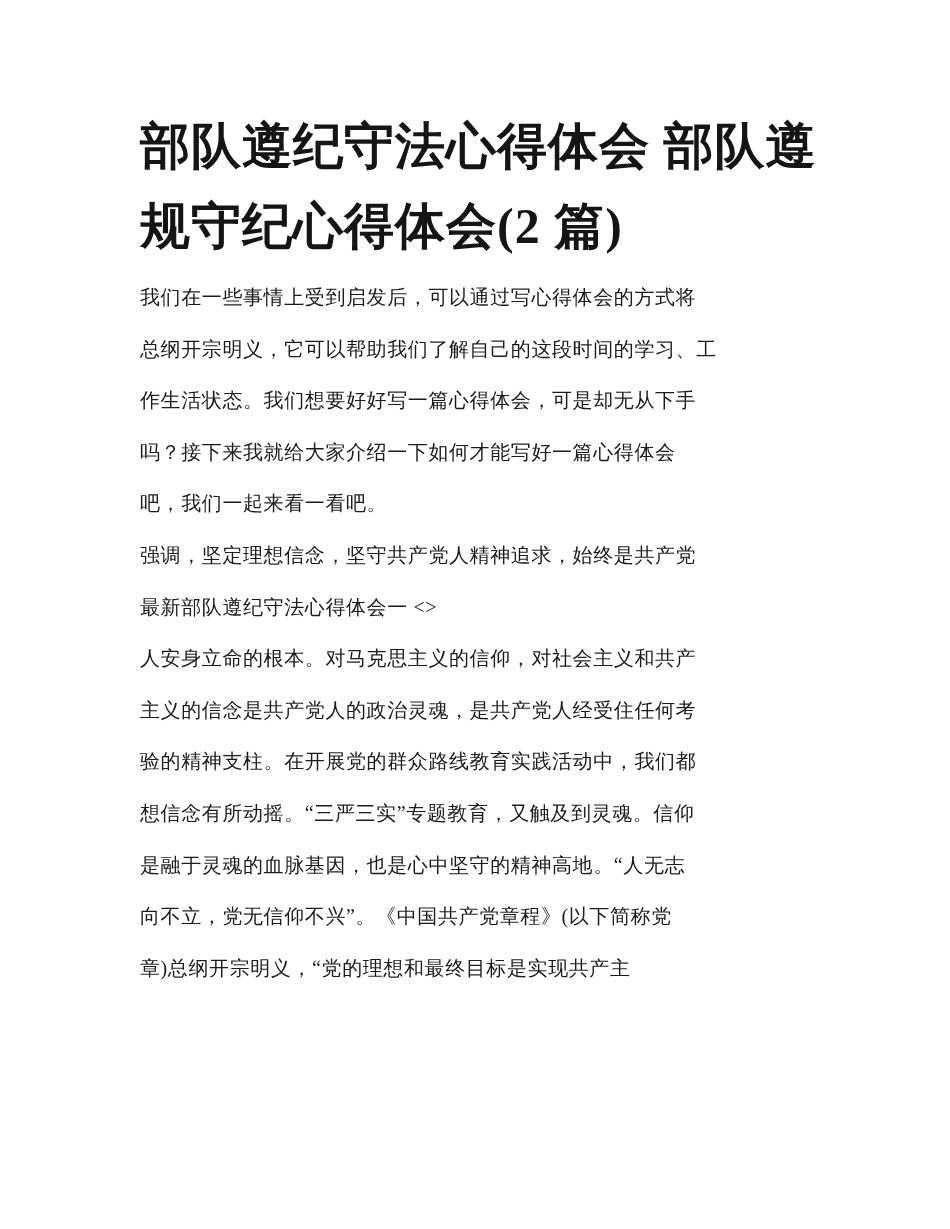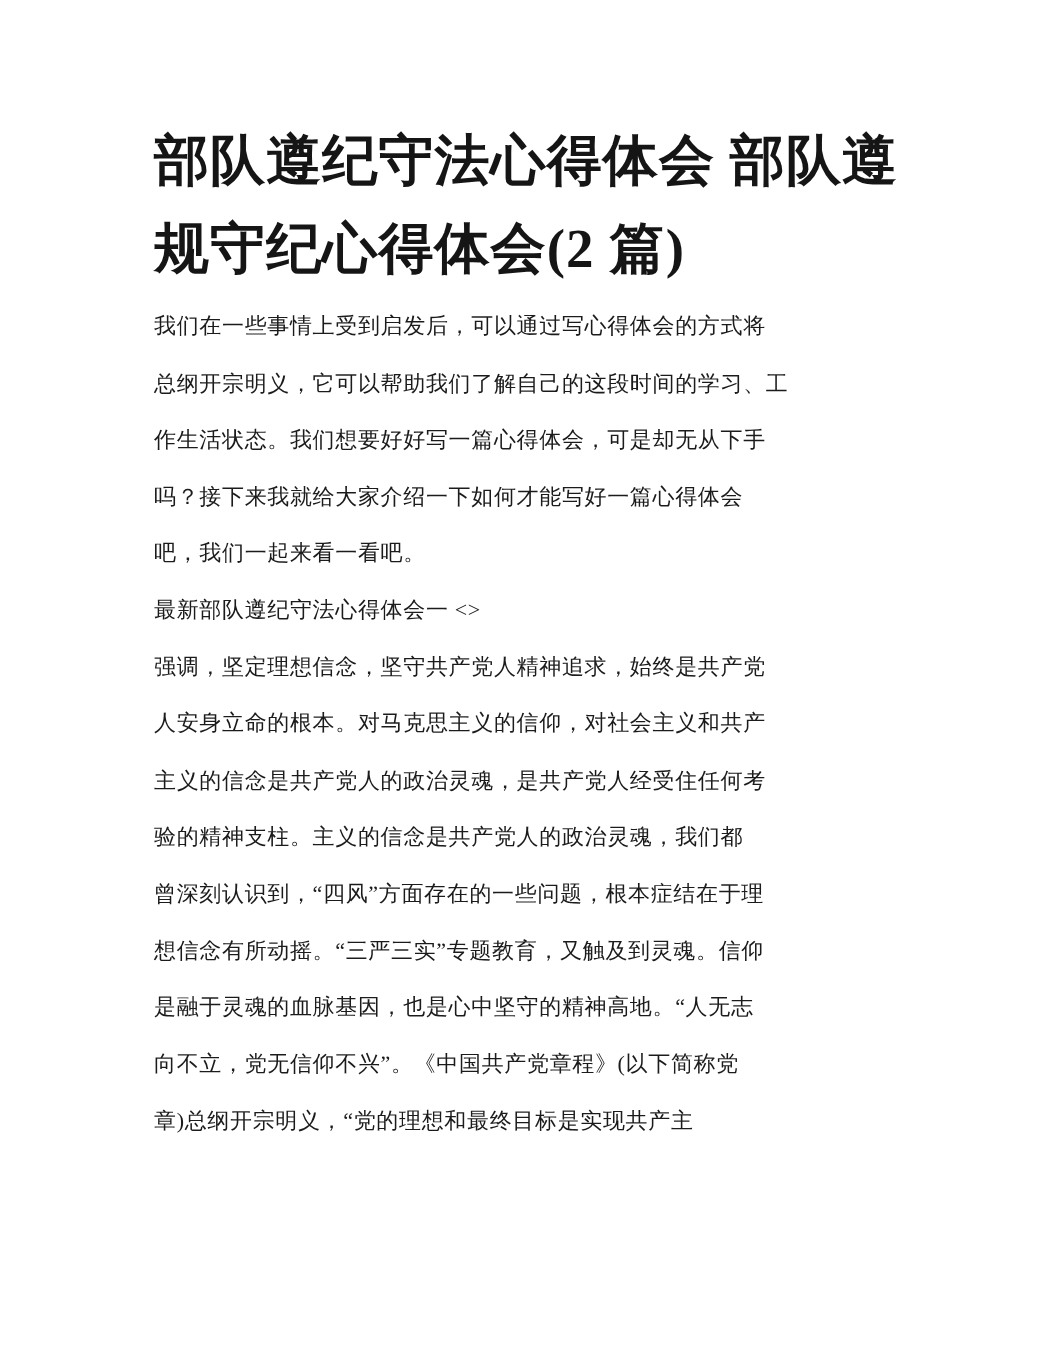--- a/index.html
+++ b/index.html
@@ -49,26 +49,25 @@
       <span class="t-line">部队遵纪守法心得体会 部队遵</span>
       <span class="t-line">规守纪心得体会(2 篇)</span>
     </h1>
 
     <div class="doc-body">
       <span class="b-line">我们在一些事情上受到启发后，可以通过写心得体会的方式将</span>
       <span class="b-line">总纲开宗明义，它可以帮助我们了解自己的这段时间的学习、工</span>
       <span class="b-line">作生活状态。我们想要好好写一篇心得体会，可是却无从下手</span>
       <span class="b-line">吗？接下来我就给大家介绍一下如何才能写好一篇心得体会</span>
       <span class="b-line">吧，我们一起来看一看吧。</span>
+      <span class="b-line">强调，坚定理想信念，坚守共产党人精神追求，始终是共产党</span>
       <span class="b-line">最新部队遵纪守法心得体会一 &lt;&gt;</span>
-      <span class="b-line">强调，坚定理想信念，坚守共产党人精神追求，始终是共产党</span>
       <span class="b-line">人安身立命的根本。对马克思主义的信仰，对社会主义和共产</span>
       <span class="b-line">主义的信念是共产党人的政治灵魂，是共产党人经受住任何考</span>
-      <span class="b-line">验的精神支柱。主义的信念是共产党人的政治灵魂，我们都</span>
-      <span class="b-line">曾深刻认识到，“四风”方面存在的一些问题，根本症结在于理</span>
+      <span class="b-line">验的精神支柱。在开展党的群众路线教育实践活动中，我们都</span>
       <span class="b-line">想信念有所动摇。“三严三实”专题教育，又触及到灵魂。信仰</span>
       <span class="b-line">是融于灵魂的血脉基因，也是心中坚守的精神高地。“人无志</span>
       <span class="b-line">向不立，党无信仰不兴”。《中国共产党章程》(以下简称党</span>
       <span class="b-line">章)总纲开宗明义，“党的理想和最终目标是实现共产主</span>
     </div>
 
   </div>
 </div>
 
 </body></html>

